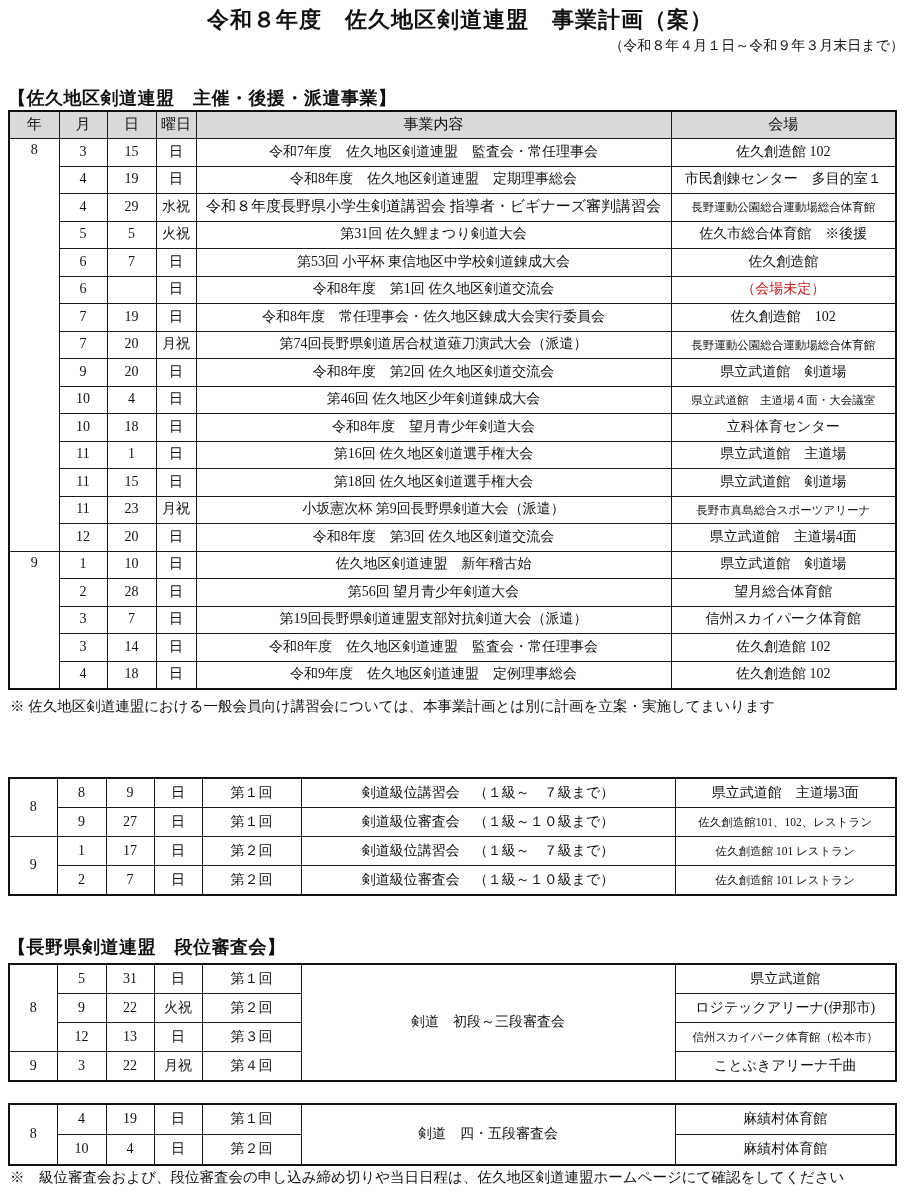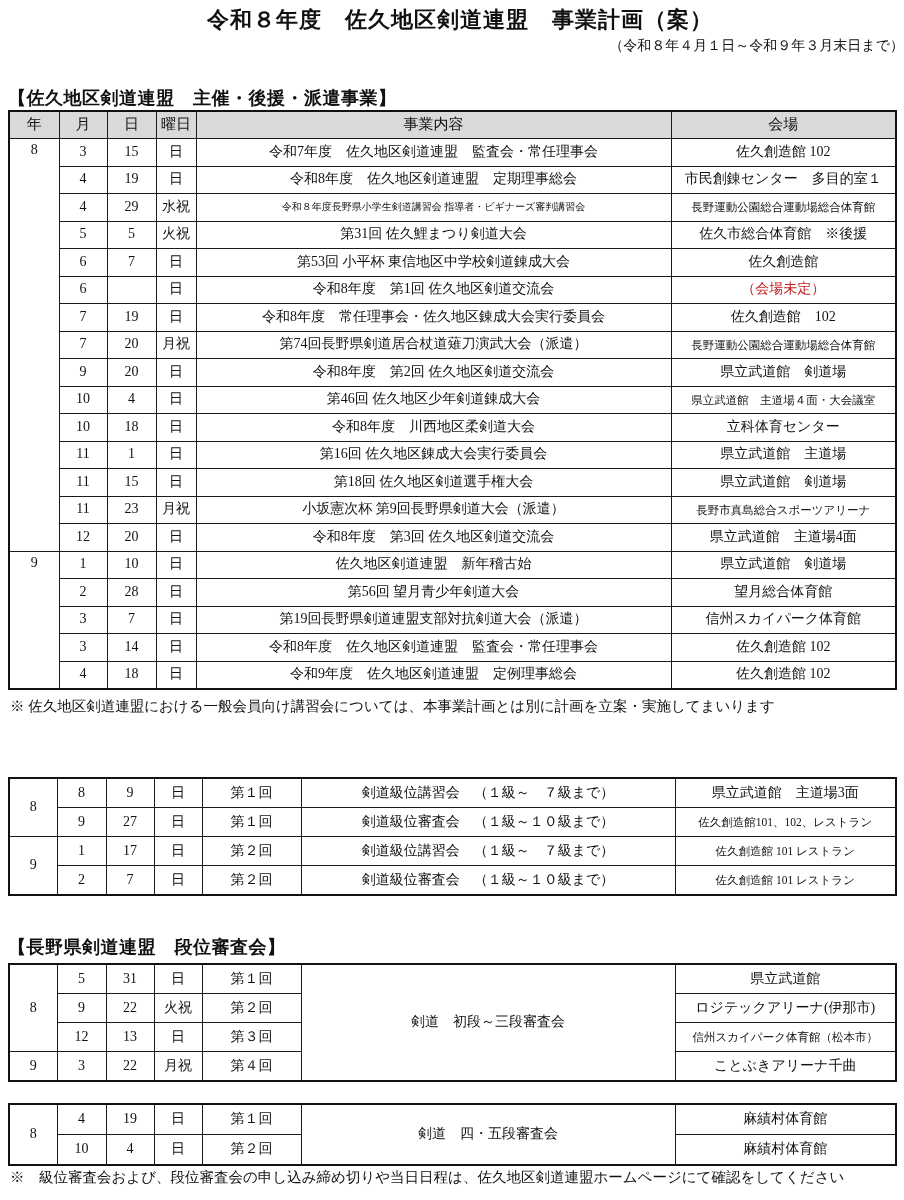--- a/index.html
+++ b/index.html
@@ -23,21 +23,21 @@
 
   .t-main{top:110px;}  .t-main tbody td{height:26.5px;}
   .t-kyui{top:777px;}  .t-kyui tbody td{height:28px;}
   .t-shodan{top:963px;}.t-shodan tbody td{height:28px;}
   .t-yondan{top:1103px;}.t-yondan tbody td{height:29px;}
 
   .c-event{text-align:left;padding:0 5px;}
   .c-event.center{text-align:center;padding:8px 2px;margin-top:38px;}
   .c-venue{text-align:left;padding:0 5px;}
   .c-venue.small{font-size:11.5px;padding:0 3px;}
-  .c-event.esmall{font-size:10px;text-align:center;}
+  .c-event.esmall{font-size:15px;text-align:center;}
   .c-venue.red{color:var(--pending-red,#c02020);}
   .t-main .c-year{vertical-align:top;padding-top:4px;}
 </style>
 </head>
 <body>
 
 <div class="page">
 
   <div class="doc-title">令和８年度　佐久地区剣道連盟　事業計画（案）</div>
   <div class="doc-subtitle">（令和８年４月１日～令和９年３月末日まで）</div>
@@ -132,28 +132,28 @@
           <td>10</td>
           <td>4</td>
           <td>日</td>
           <td class="c-event">第46回 佐久地区少年剣道錬成大会</td>
           <td class="c-venue small">県立武道館　主道場４面・大会議室</td>
         </tr>
         <tr>
           <td>10</td>
           <td>18</td>
           <td>日</td>
-          <td class="c-event">令和8年度　川西地区柔剣道大会</td>
+          <td class="c-event">令和8年度　望月青少年剣道大会</td>
           <td class="c-venue">立科体育センター</td>
         </tr>
         <tr>
           <td>11</td>
           <td>1</td>
           <td>日</td>
-          <td class="c-event">第16回 佐久地区錬成大会実行委員会</td>
+          <td class="c-event">第16回 佐久地区剣道選手権大会</td>
           <td class="c-venue">県立武道館　主道場</td>
         </tr>
         <tr>
           <td>11</td>
           <td>15</td>
           <td>日</td>
           <td class="c-event">第18回 佐久地区剣道選手権大会</td>
           <td class="c-venue">県立武道館　剣道場</td>
         </tr>
         <tr>

